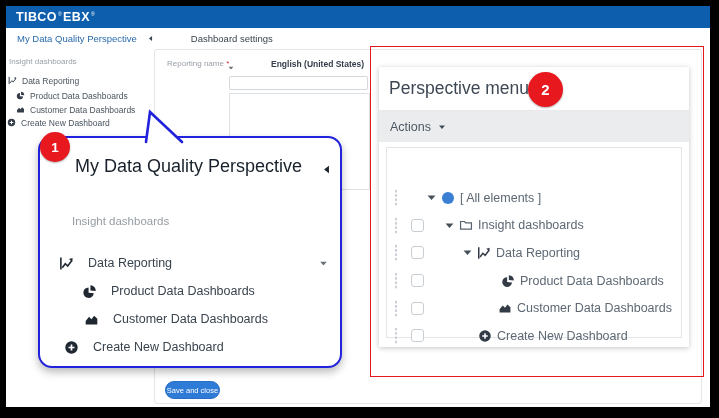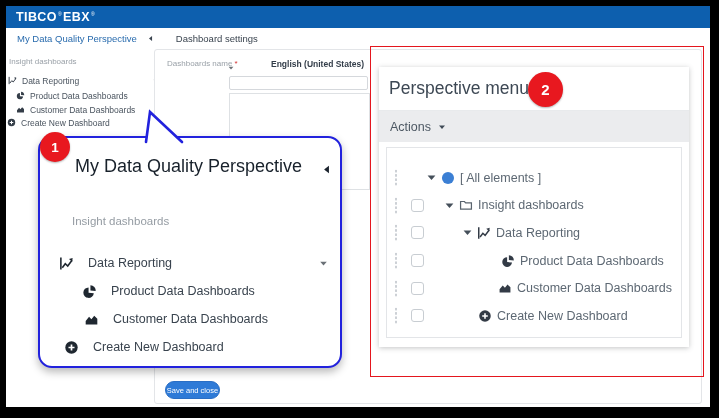--- a/index.html
+++ b/index.html
@@ -10,21 +10,21 @@
   .icon svg{width:100%;height:100%;display:block;}
 
   
   #hdr{left:0;top:0;width:704px;height:22px;background:#0d5fae;color:#fff;display:flex;align-items:center;}
   #logo{margin-left:10px;font-size:12.5px;font-weight:bold;letter-spacing:.4px;}
   #logo sup{font-size:5px;font-weight:normal;vertical-align:super;margin:0 1px;}
   
   #navbar{left:0;top:22px;width:704px;height:21px;background:#fff;display:flex;align-items:center;}
   #nav-persp{margin-left:11px;font-size:9.5px;color:#2a6cae;}
   #nav-caret{width:7px;height:7px;color:#3a434e;margin-left:10px;}
-  #nav-page{margin-left:9px;font-size:9.5px;color:#39434e;padding-left:13px;}
+  #nav-page{margin-left:24px;font-size:9.5px;color:#39434e;padding-left:13px;}
 
   
   .sb-section{left:3px;top:51px;font-size:8px;color:#9aa1a8;}
   .sb-row{height:13px;display:flex;align-items:center;font-size:8.5px;color:#49535e;}
   .si{width:9px;height:9px;color:#343d48;}
   .sb-label{margin-left:5px;}
   .caret8{width:8px;height:8px;color:#6a7076;}
 
   
   #panel{left:148px;top:43px;width:546px;height:353px;border:1px solid #e3e5e8;border-radius:3px;background:#fff;}
@@ -39,21 +39,21 @@
   
   #red-rect{left:364px;top:40px;width:334px;height:331px;border:1.6px solid #e4161e;box-sizing:border-box;}
 
   
   #card{left:373px;top:61px;width:310px;height:280px;background:#fff;box-shadow:0 1px 5px rgba(60,64,67,.3);}
   #card-hdr{position:absolute;left:0;top:0;width:100%;height:43px;border-bottom:1px solid #e8eaec;display:flex;align-items:center;}
   #card-title{margin-left:10px;font-size:17.5px;color:#3d4854;text-align:center;}
   #actions-bar{position:absolute;left:0;top:44px;width:100%;height:31px;background:#ebecee;display:flex;align-items:center;}
   #actions-label{margin-left:11px;font-size:12.5px;color:#4d5863;}
   .caret10{width:10px;height:10px;color:#3f4a56;margin-left:6px;}
-  #treebox{position:absolute;left:7px;top:80px;width:296px;height:191px;border:1px solid #e3e5e8;background:#fff;box-sizing:border-box;padding-top:16px;}
+  #treebox{position:absolute;left:7px;top:80px;width:296px;height:191px;border:1px solid #e3e5e8;background:#fff;box-sizing:border-box;padding-top:36px;}
   .trow{height:27.6px;display:flex;align-items:center;}
   .dots{margin-left:7px;width:4px;height:17px;
     background-image:radial-gradient(circle at 2px 2px,#ccd0d5 1.1px,transparent 1.5px);
     background-size:4px 4.3px;}
   .cbslot{margin-left:13px;width:13px;height:13px;}
   .cb{display:block;width:13px;height:13px;border:1px solid #c8cdd2;border-radius:3px;background:#fff;box-sizing:border-box;}
   .tcontent{display:flex;align-items:center;gap:3px;}
   .caret13{width:13px;height:13px;color:#454f5a;}
   .ti{width:14px;height:14px;color:#333b46;}
   .c-blue{color:#3b7fd4;}
@@ -135,21 +135,21 @@
     <span class="icon si">
         <svg viewBox="0 0 16 16">
           <circle cx="8" cy="8" r="6.6" fill="currentColor"></circle>
           <path d="M8 4.8v6.4M4.8 8h6.4" stroke="#fff" stroke-width="1.8"></path>
         </svg>
       </span>
     <span class="sb-label">Create New Dashboard</span>
   </div>
 
   <div id="panel" class="abs"></div>
-  <div id="form-label" class="abs"><span>Dashboards name</span> <b>*</b></div>
+  <div id="form-label" class="abs"><span>Reporting name</span> <b>*</b></div>
   <span id="locale-caret" class="abs icon caret8">
       <svg viewBox="0 0 16 16">
         <path d="M3.2 5.4h9.6L8 11z" fill="currentColor"></path>
       </svg>
     </span>
   <div id="locale" class="abs">English (United States)</div>
   <input id="name-input" class="abs" value="" style="">
   <div id="desc-box" class="abs"></div>
   <div id="save-btn" class="abs">Save and close</div>
 

